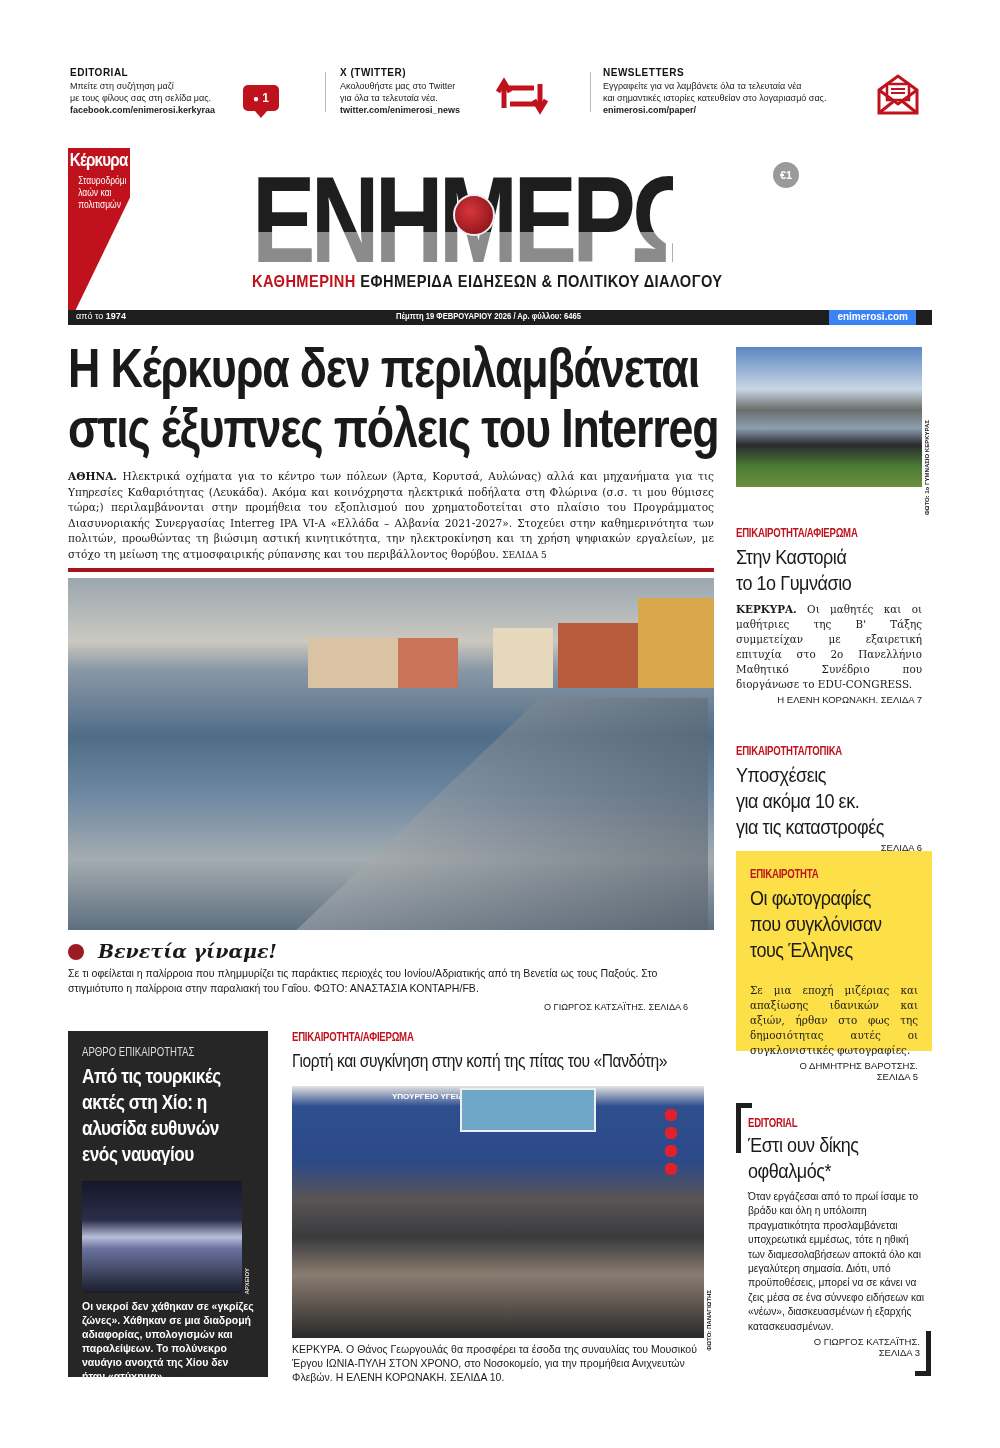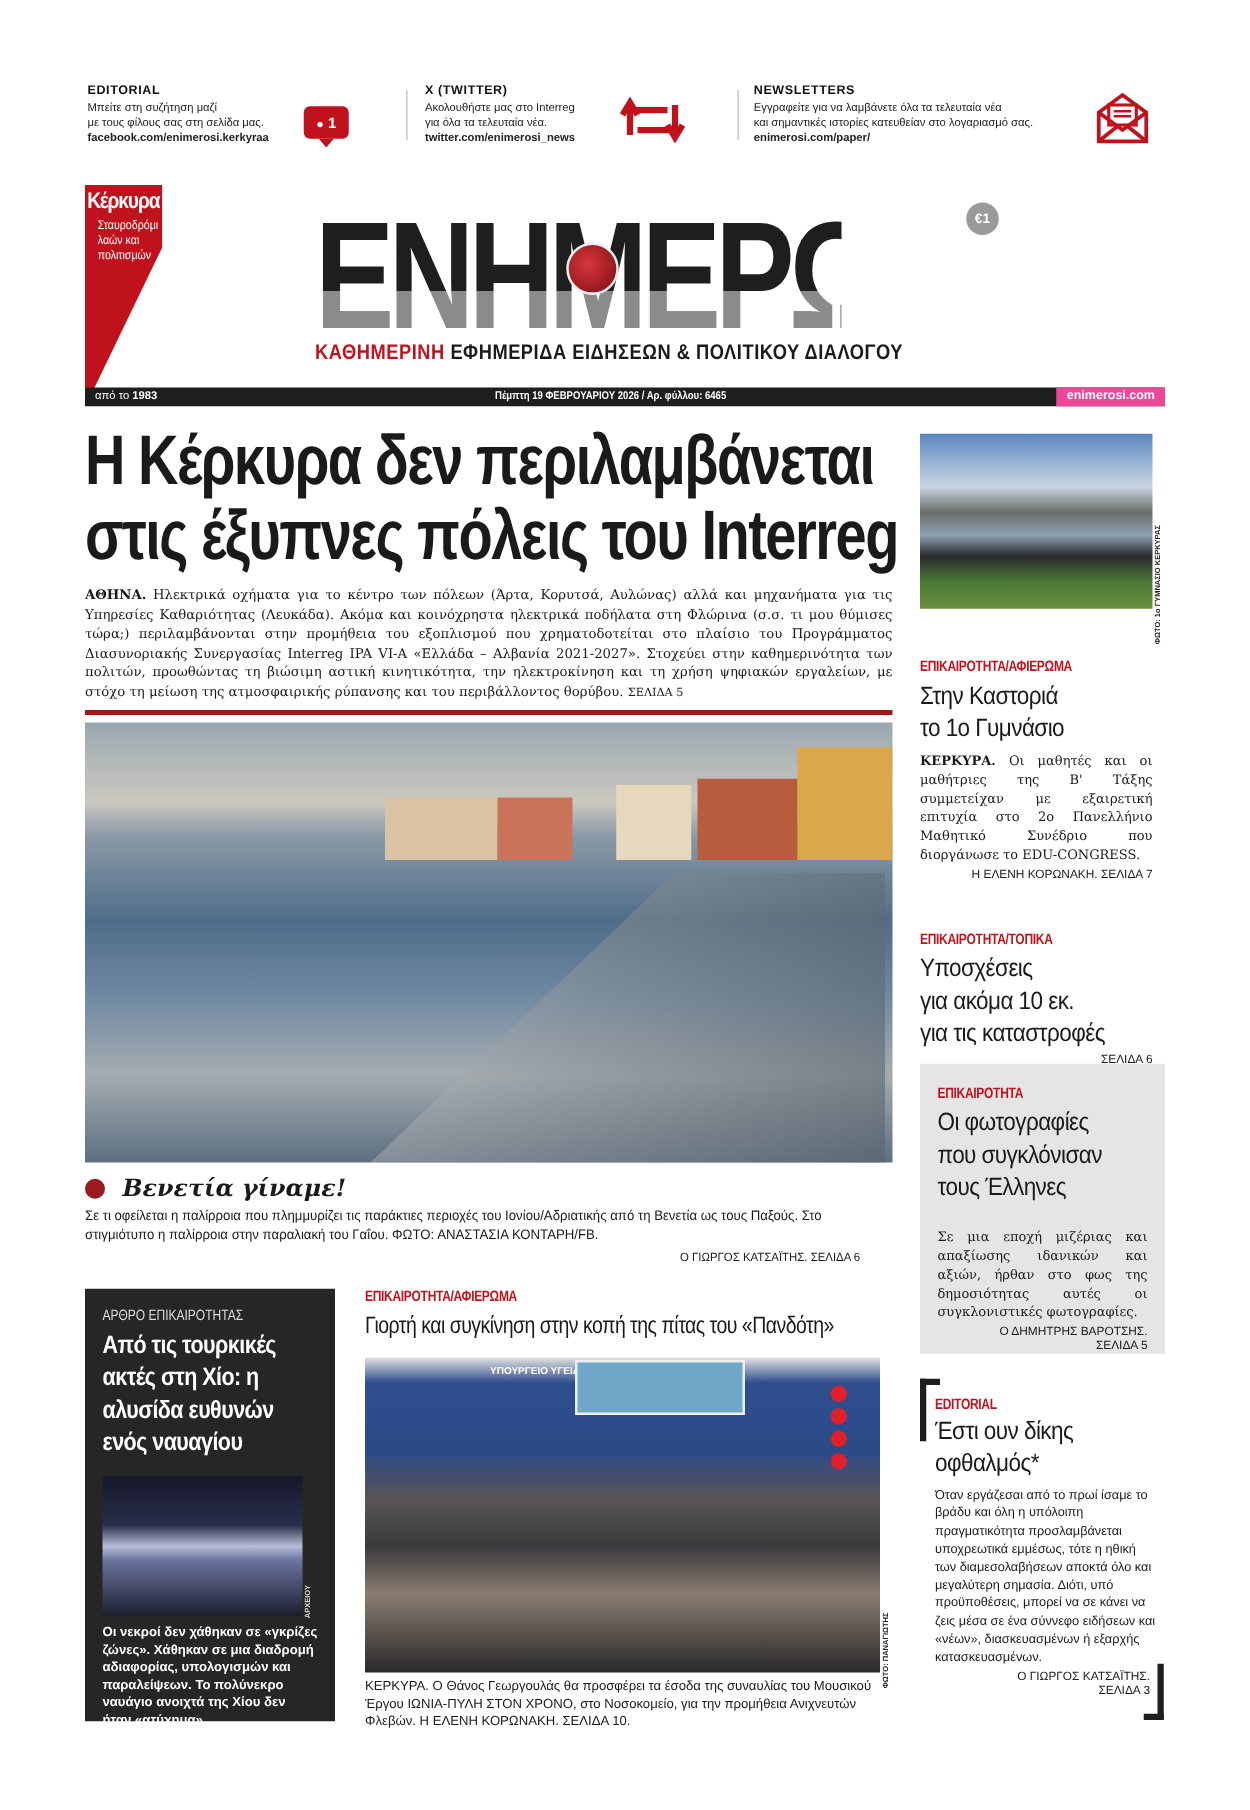--- a/index.html
+++ b/index.html
@@ -18,21 +18,21 @@
 .kerk .tag{color:#fff;font-size:10px;line-height:12px;padding:4px 0 0 12px;transform:scaleX(0.85);transform-origin:left}
 .logo{left:252px;top:168px;width:540px;height:104px;overflow:hidden}
 .logo .word{font-size:122px;font-weight:900;line-height:104px;letter-spacing:-6px;transform:scaleX(0.78);transform-origin:left top;white-space:nowrap;background:linear-gradient(#1e1e1e 0,#1e1e1e 62%,#8b8b8b 62%,#8b8b8b 100%);-webkit-background-clip:text;background-clip:text;color:transparent}
 .globe{left:453px;top:194px;width:42px;height:42px;border-radius:50%;background:radial-gradient(circle at 40% 40%,#d8363d,#7a0d12);border:2px solid #eee}
 .price{left:773px;top:162px;width:26px;height:26px;border-radius:50%;background:#9a9a9a;color:#fff;font-size:11px;text-align:center;line-height:26px;font-weight:700}
 .subtitle{left:252px;top:272px;font-size:17px;font-weight:700;letter-spacing:0.5px;transform:scaleX(0.86);transform-origin:left;white-space:nowrap}
 .subtitle .red{color:#c0121c}
 .datebar{left:68px;top:310px;width:864px;height:15px;background:#1e1e1e;color:#fff;font-size:9px;font-weight:700}
 .datebar .l{position:absolute;left:8px;top:1px}
 .datebar .c{position:absolute;left:328px;top:1px;transform:scaleX(0.85);transform-origin:left}
-.datebar .r{position:absolute;right:0;top:0;height:15px;background:#ec4899;padding:1px 8px;font-size:10px}
+.datebar .r{position:absolute;right:16px;top:0;height:15px;background:#3b82f6;padding:1px 8px;font-size:10px}
 
 .headline{left:68px;top:338px;width:650px;font-size:56px;font-weight:700;line-height:60px;letter-spacing:-1.5px;transform:scaleX(0.80);transform-origin:left top;width:820px;white-space:nowrap}
 .lead{left:68px;top:469px;width:646px;font-size:11.4px;line-height:15.5px;text-align:justify}
 .lead b{font-weight:700}
 .small-caps{font-size:9px}
 .redrule{left:68px;top:568px;width:646px;height:4px;background:#a8141c}
 .mainphoto{left:68px;top:578px;width:646px;height:352px;background:linear-gradient(180deg,#9aa7b0 0%,#cbc8c0 18%,#8a98a6 26%,#4f6d88 45%,#6a85a0 60%,#a4acb0 80%,#5d6f80 100%);overflow:hidden}
 .mainphoto .bldg{position:absolute;top:60px;height:50px}
 .mainphoto .walk{position:absolute;left:220px;top:120px;width:420px;height:240px;background:linear-gradient(100deg,rgba(200,200,200,0.4),rgba(90,100,110,0.6));clip-path:polygon(60% 0,100% 0,100% 100%,0 100%)}
 .caption-title{left:68px;top:940px;font-size:19px;font-style:italic;font-weight:700}
@@ -40,21 +40,21 @@
 .caption-text{left:68px;top:966px;width:646px;font-size:11px;line-height:15px;transform:scaleX(0.96);transform-origin:left}
 .byline{font-size:9.5px;text-align:right}
 
 .rcol{left:736px;width:186px}
 .kicker{color:#c0121c;font-weight:700;font-size:12px;letter-spacing:-0.3px;transform:scaleX(0.8);transform-origin:left;white-space:nowrap}
 .rtitle{font-size:20px;font-weight:400;line-height:26px;letter-spacing:-0.5px;transform:scaleX(0.9);transform-origin:left;white-space:nowrap}
 .rbody{font-size:11.3px;line-height:15px;text-align:justify}
 .rbody b{font-weight:700}
 .kastphoto{left:736px;top:347px;width:186px;height:140px;background:linear-gradient(180deg,#5b87c0 0%,#c9d6e4 30%,#6a6e6a 45%,#8d9fb0 58%,#2a2a2e 70%,#4b7a35 85%,#6b8f3f 100%)}
 .vcredit{font-size:6px;writing-mode:vertical-rl;transform:rotate(180deg);color:#222;font-weight:700}
-.yellowbox{left:736px;top:851px;width:196px;height:232px;background:#e5e5e5;padding:16px 14px}
+.yellowbox{left:736px;top:851px;width:196px;height:200px;background:#fde047;padding:16px 14px}
 .editorial{left:736px;top:1100px;width:196px}
 .bracket-tl{left:736px;top:1103px;width:16px;height:50px;border-left:5px solid #1e1e1e;border-top:5px solid #1e1e1e}
 .bracket-br{left:915px;top:1331px;width:16px;height:45px;border-right:5px solid #1e1e1e;border-bottom:5px solid #1e1e1e}
 
 .darkbox{left:68px;top:1031px;width:200px;height:346px;background:#262626;color:#fff;padding:14px 14px}
 .darkbox .kick{font-size:12px;color:#ddd;transform:scaleX(0.8);transform-origin:left;white-space:nowrap}
 .darkbox .t{font-size:20px;line-height:26px;font-weight:700;letter-spacing:-0.5px;transform:scaleX(0.86);transform-origin:left;white-space:nowrap}
 .shipphoto{left:82px;top:1181px;width:160px;height:112px;background:linear-gradient(180deg,#15172a 0%,#2a2e4a 35%,#b7bed8 50%,#6b74a0 60%,#1b1d2c 100%)}
 .darkbox .b{font-size:10.5px;line-height:14px;font-weight:700}
 
@@ -71,21 +71,21 @@
   <p>με τους φίλους σας στη σελίδα μας.</p>
   <p><b>facebook.com/enimerosi.kerkyraa</b></p>
 </div>
 <div class="abs" style="left:243px;top:85px;width:36px;height:26px;background:#c0121c;border-radius:5px;color:#fff;font-size:12px;font-weight:700;text-align:center;line-height:26px">
   <span style="font-size:10px">●</span> <span>1</span>
   <div style="position:absolute;left:12px;top:26px;width:0;height:0;border-left:6px solid transparent;border-right:6px solid transparent;border-top:7px solid #c0121c"></div>
 </div>
 <div class="abs vsep" style="left:325px;top:72px"></div>
 <div class="abs social" style="left:340px;top:67px;width:150px">
   <h4>X (TWITTER)</h4>
-  <p>Ακολουθήστε μας στο Interreg</p>
+  <p>Ακολουθήστε μας στο Twitter</p>
   <p>για όλα τα τελευταία νέα.</p>
   <p><b>twitter.com/enimerosi_news</b></p>
 </div>
 <div class="abs" style="left:496px;top:76px">
   <svg width="52" height="40" viewBox="0 0 52 40">
       <path d="M8 32 V12 H38" fill="none" stroke="#c0121c" stroke-width="5"></path>
       <path d="M2 16 L8 6 L14 16" fill="none" stroke="#c0121c" stroke-width="5"></path>
       <path d="M44 8 V28 H14" fill="none" stroke="#c0121c" stroke-width="5"></path>
       <path d="M38 24 L44 34 L50 24" fill="none" stroke="#c0121c" stroke-width="5"></path>
     </svg>
@@ -114,21 +114,21 @@
     <div>πολιτισμών</div>
   </div>
 </div>
 <div class="abs logo">
   <div class="word">ΕΝΗΜΕΡΩΣΗ</div>
 </div>
 <div class="abs globe"></div>
 <div class="abs price">€1</div>
 <div class="abs subtitle"><span class="red">ΚΑΘΗΜΕΡΙΝΗ</span><span> ΕΦΗΜΕΡΙΔΑ ΕΙΔΗΣΕΩΝ &amp; ΠΟΛΙΤΙΚΟΥ ΔΙΑΛΟΓΟΥ</span></div>
 <div class="abs datebar">
-  <span class="l"><span style="font-weight:400">από το </span><span>1983</span></span>
+  <span class="l"><span style="font-weight:400">από το </span><span>1974</span></span>
   <span class="c">Πέμπτη 19 ΦΕΒΡΟΥΑΡΙΟΥ 2026 / Αρ. φύλλου: 6465</span>
   <span class="r">enimerosi.com</span>
 </div>
 
 <div class="abs headline">
   <div>Η Κέρκυρα δεν περιλαμβάνεται</div>
   <div>στις έξυπνες πόλεις του Interreg</div>
 </div>
 <div class="abs lead serif" style="font-size:10.6px">
   <b>ΑΘΗΝΑ.</b><span> Ηλεκτρικά οχήματα για το κέντρο των πόλεων (Άρτα, Κορυτσά, Αυλώνας) αλλά και μηχανήματα για τις Υπηρεσίες Καθαριότητας (Λευκάδα). Ακόμα και κοινόχρηστα ηλεκτρικά ποδήλατα στη Φλώρινα (σ.σ. τι μου θύμισες τώρα;) περιλαμβάνονται στην προμήθεια του εξοπλισμού που χρηματοδοτείται στο πλαίσιο του Προγράμματος Διασυνοριακής Συνεργασίας Interreg IPA VI-A «Ελλάδα – Αλβανία 2021-2027». Στοχεύει στην καθημερινότητα των πολιτών, προωθώντας τη βιώσιμη αστική κινητικότητα, την ηλεκτροκίνηση και τη χρήση ψηφιακών εργαλείων, με στόχο τη μείωση της ατμοσφαιρικής ρύπανσης και του περιβάλλοντος θορύβου.</span> <span class="small-caps">ΣΕΛΙΔΑ 5</span>

